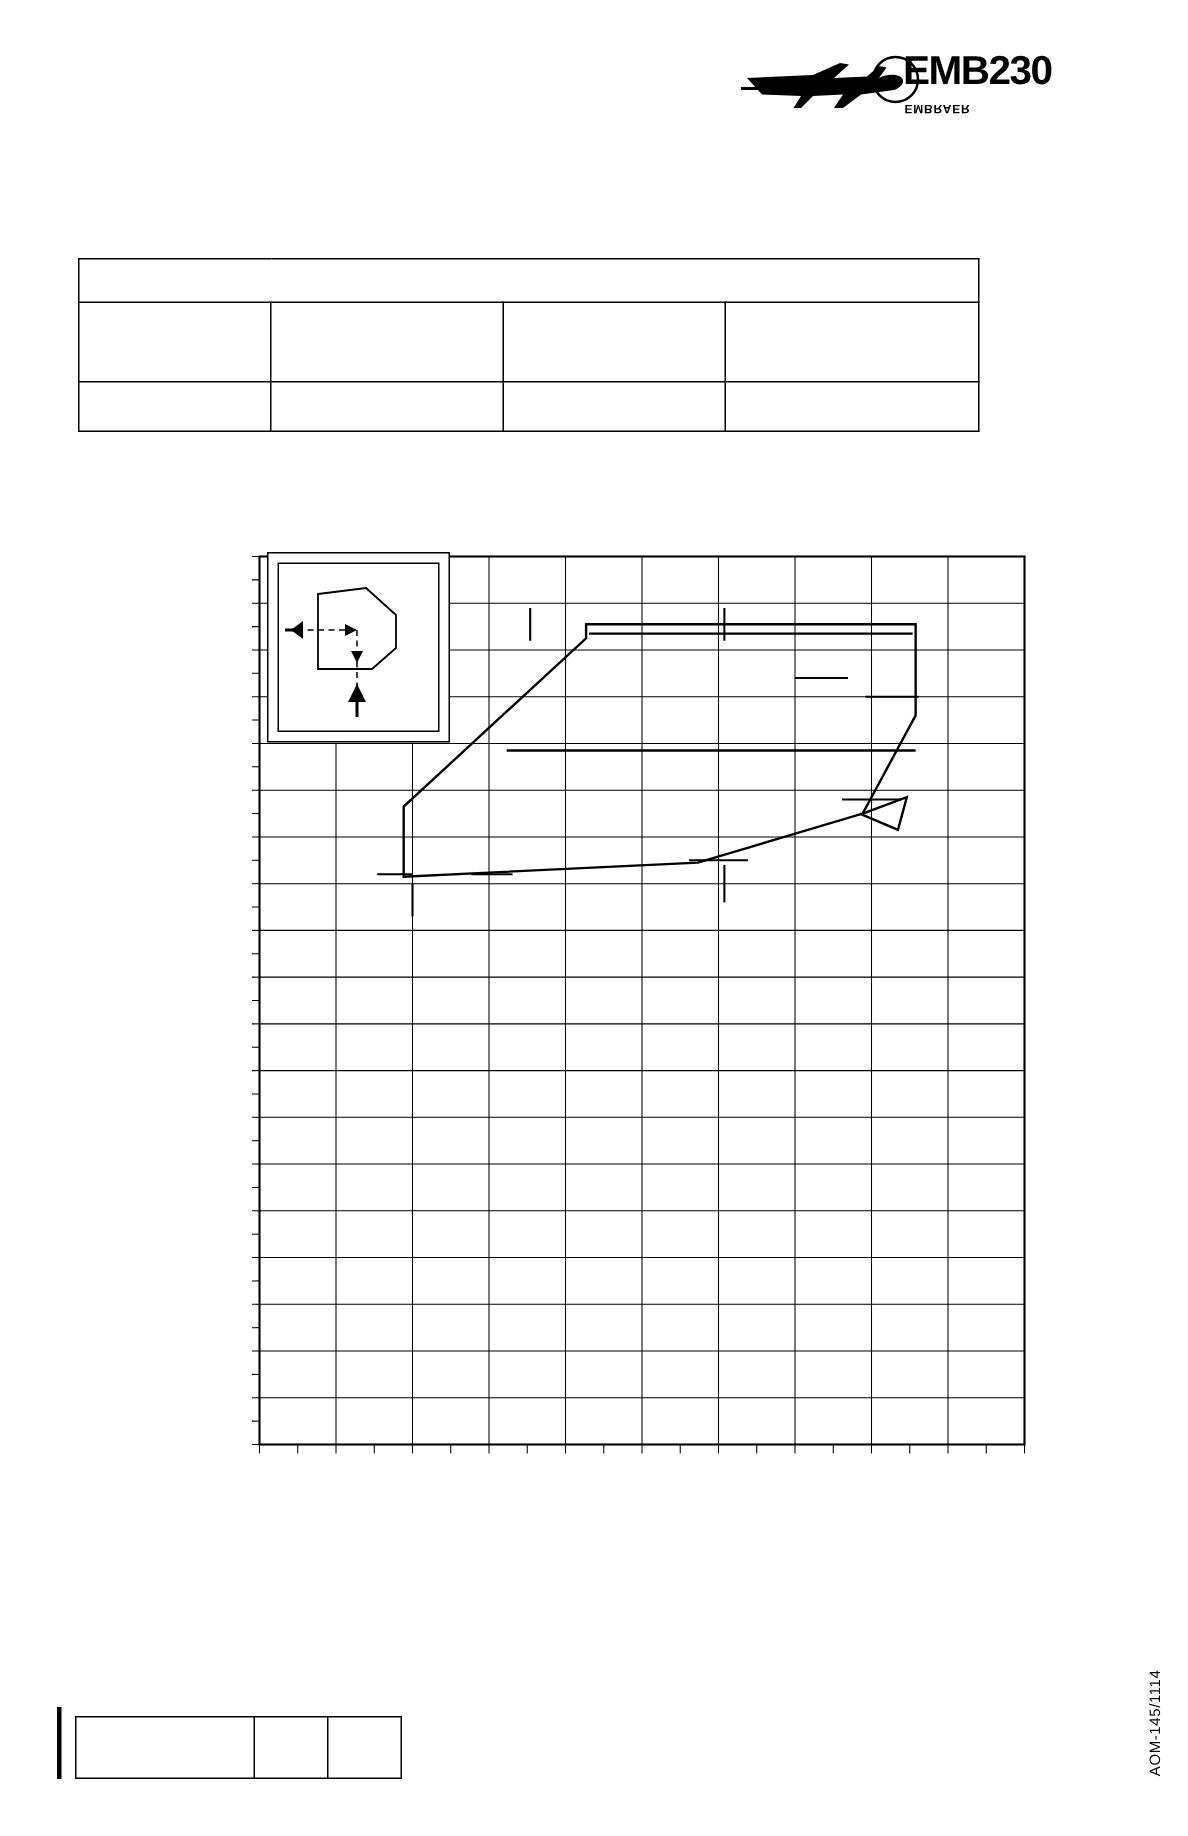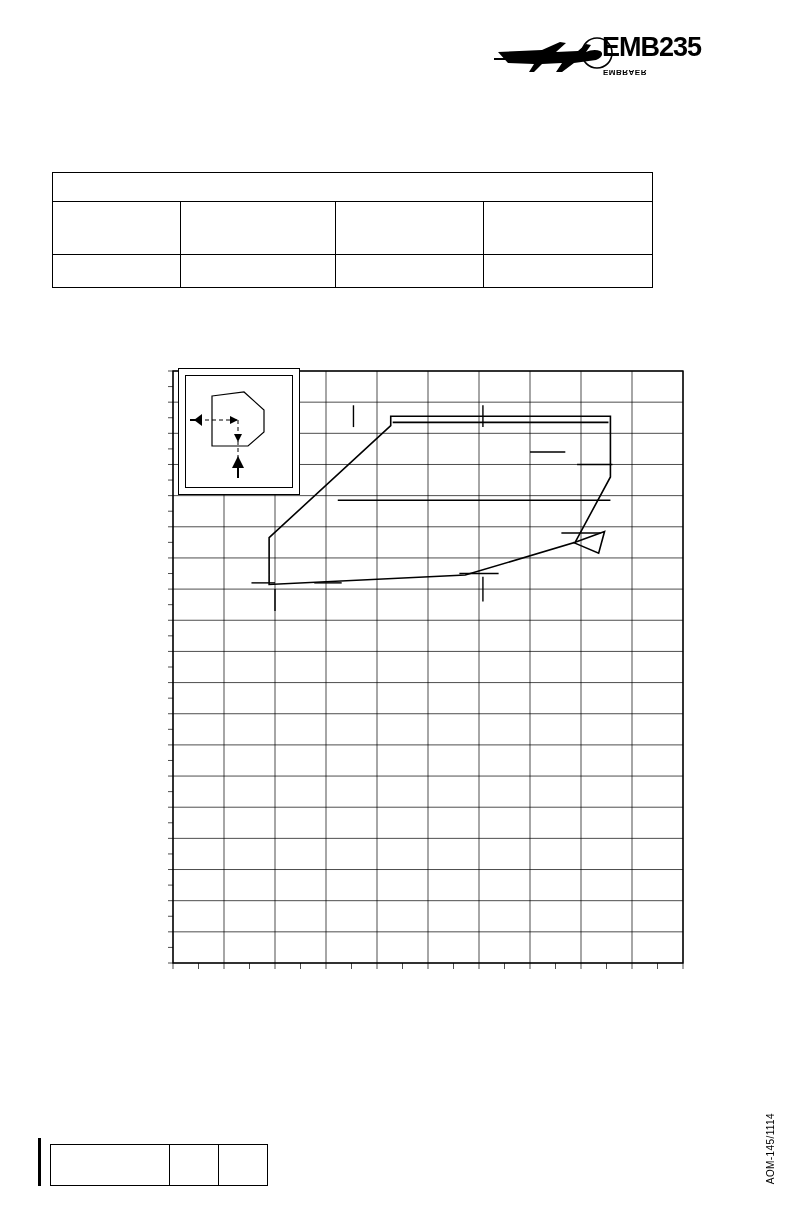--- a/index.html
+++ b/index.html
@@ -143,21 +143,21 @@
     <g fill="#000">
       <path d="M8 24 L52 22 L70 14 L76 15 L66 24 L88 23 L96 16 L101 17 L96 24
                C100 22 106 21 110 23 C114 25 112 30 106 32 L84 35 L72 44 L66 44
                L72 35 L52 36 L44 44 L39 44 L44 36 L18 35 Z"></path>
       <path d="M4 30 L60 30 L60 32 L4 32 Z"></path>
     </g>
 
     <circle cx="107" cy="25" r="15" fill="none" stroke="#000" stroke-width="1.6"></circle>
   </svg>
   <div class="logo-text">
-    <span>EMB</span><span>235</span>
+    <span>EMB</span><span>230</span>
   </div>
   <div class="logo-sub">EMBRAER</div>
 </div>
 
 <table class="top-table">
   <colgroup>
     <col style="width:128px">
       <col style="width:155px">
       <col style="width:148px">
       <col style="width:169px">

